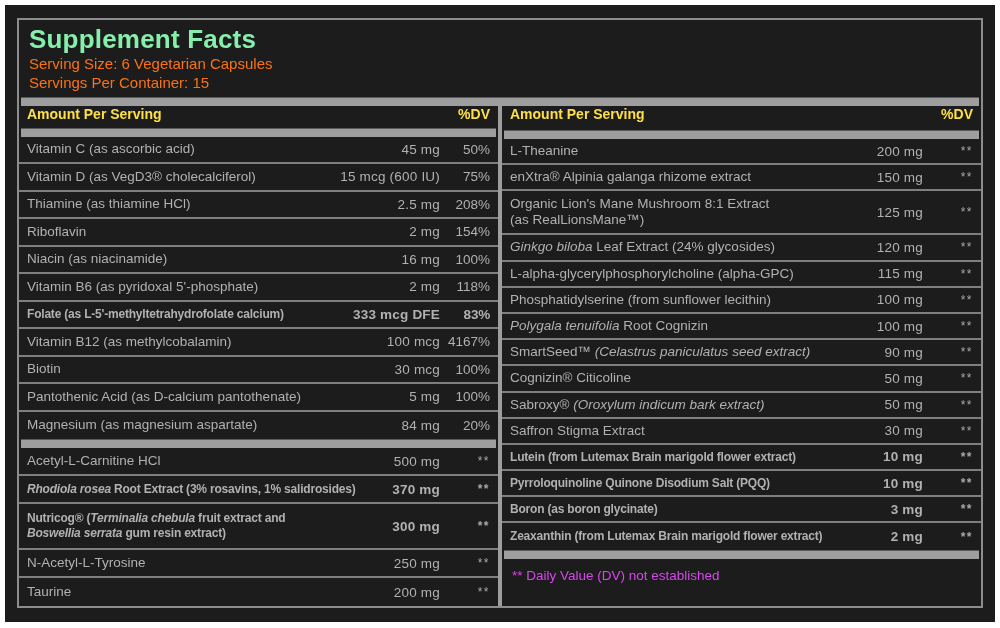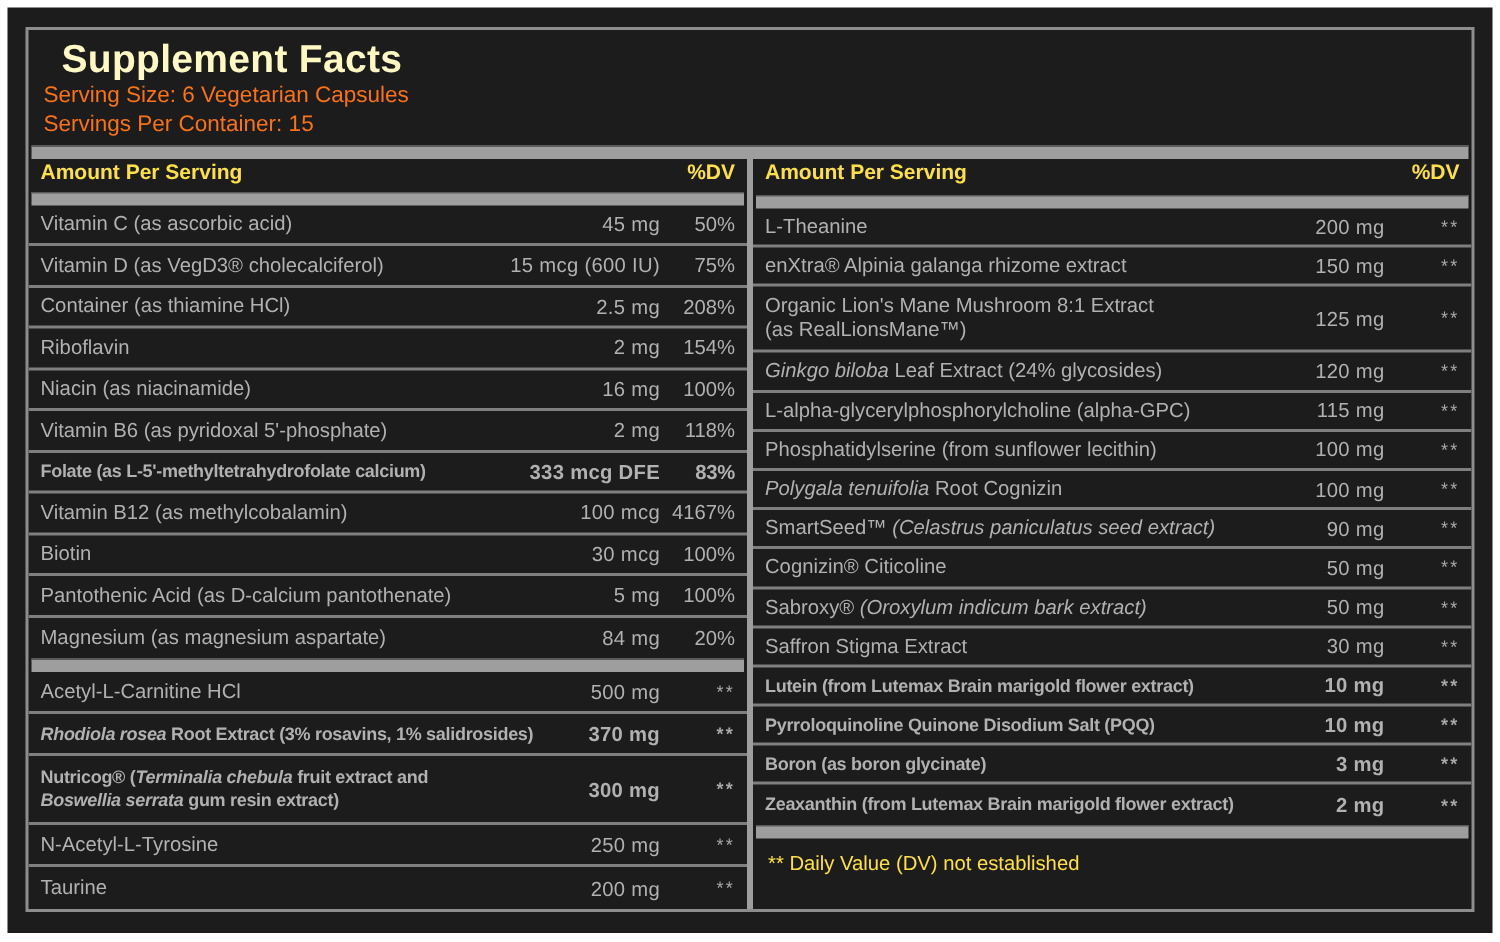--- a/index.html
+++ b/index.html
@@ -10,21 +10,21 @@
   }
   .page{position:relative;width:1000px;height:628px;background:#ffffff;}
   .label{position:absolute;left:5px;top:5px;right:5px;bottom:6px;background:#1c1c1c;}
   .frame{
     position:absolute;left:12px;top:13px;right:12px;bottom:14px;
     border:2px solid #8d8d8d;
     display:flex;flex-direction:column;overflow:hidden;
     color:#b4b4b4;
   }
   .head{padding:4px 10px 5px;}
-  .title{font-size:26px;font-weight:700;color:#fef9c3;letter-spacing:.2px;line-height:30px;margin-left:12px;}
+  .title{font-size:26px;font-weight:700;color:#86efac;letter-spacing:.2px;line-height:30px;}
   .sub{font-size:15px;line-height:19px;color:#f97316;}
   .bar{height:8px;background:#9e9e9e;margin:0 2px;flex:0 0 auto;border-top:1px solid #5a5a5a;}
   .table{flex:1;display:flex;align-items:stretch;min-height:0;}
   .col{flex:1 1 0;display:flex;flex-direction:column;min-width:0;}
   .vdiv{flex:0 0 4px;background:#9e9e9e;}
   .colhead{
     height:24px;display:flex;align-items:flex-start;
     padding:0 8px;font-size:14px;font-weight:700;color:#fde047;
   }
   .colhead .hname{flex:1;}
@@ -41,21 +41,21 @@
   .col-left .rows-lower .row.tall{height:46px;}
   .col-right .row{height:26.2px;}
   .col-right .row.tall{height:44px;}
   .row.small{font-size:12px;letter-spacing:-0.2px;font-weight:bold;}
   .row .name{flex:1;white-space:nowrap;overflow:hidden;min-width:0;line-height:1.2;}
   .row.tall .name{line-height:1.22;}
   .name .i{font-style:italic;}
   .row .amount{white-space:nowrap;text-align:right;padding-left:6px;font-size:13.5px;letter-spacing:.2px;}
   .row .dv{flex:0 0 50px;text-align:right;white-space:nowrap;font-size:13.5px;}
   .row .dv.star{font-size:12px;letter-spacing:1.5px;color:#a8a8a8;}
-  .footnote{padding:9px 10px 0;font-size:13.5px;color:#fde047;}
+  .footnote{padding:9px 10px 0;font-size:13.5px;color:#d946ef;}
 </style>
 </head>
 <body>
 
 <div class="page">
   <div class="label">
     <div class="frame">
 
       <div class="head">
         <div class="title">Supplement Facts</div>
@@ -78,21 +78,21 @@
                 <div class="name"><span>Vitamin C (as ascorbic acid)</span></div>
                 <div class="amount">45 mg</div>
                 <div class="dv">50%</div>
               </div>
               <div class="row">
                 <div class="name"><span>Vitamin D (as VegD3® cholecalciferol)</span></div>
                 <div class="amount">15 mcg (600 IU)</div>
                 <div class="dv">75%</div>
               </div>
               <div class="row">
-                <div class="name"><span>Container (as thiamine HCl)</span></div>
+                <div class="name"><span>Thiamine (as thiamine HCl)</span></div>
                 <div class="amount">2.5 mg</div>
                 <div class="dv">208%</div>
               </div>
               <div class="row">
                 <div class="name"><span>Riboflavin</span></div>
                 <div class="amount">2 mg</div>
                 <div class="dv">154%</div>
               </div>
               <div class="row">
                 <div class="name"><span>Niacin (as niacinamide)</span></div>

